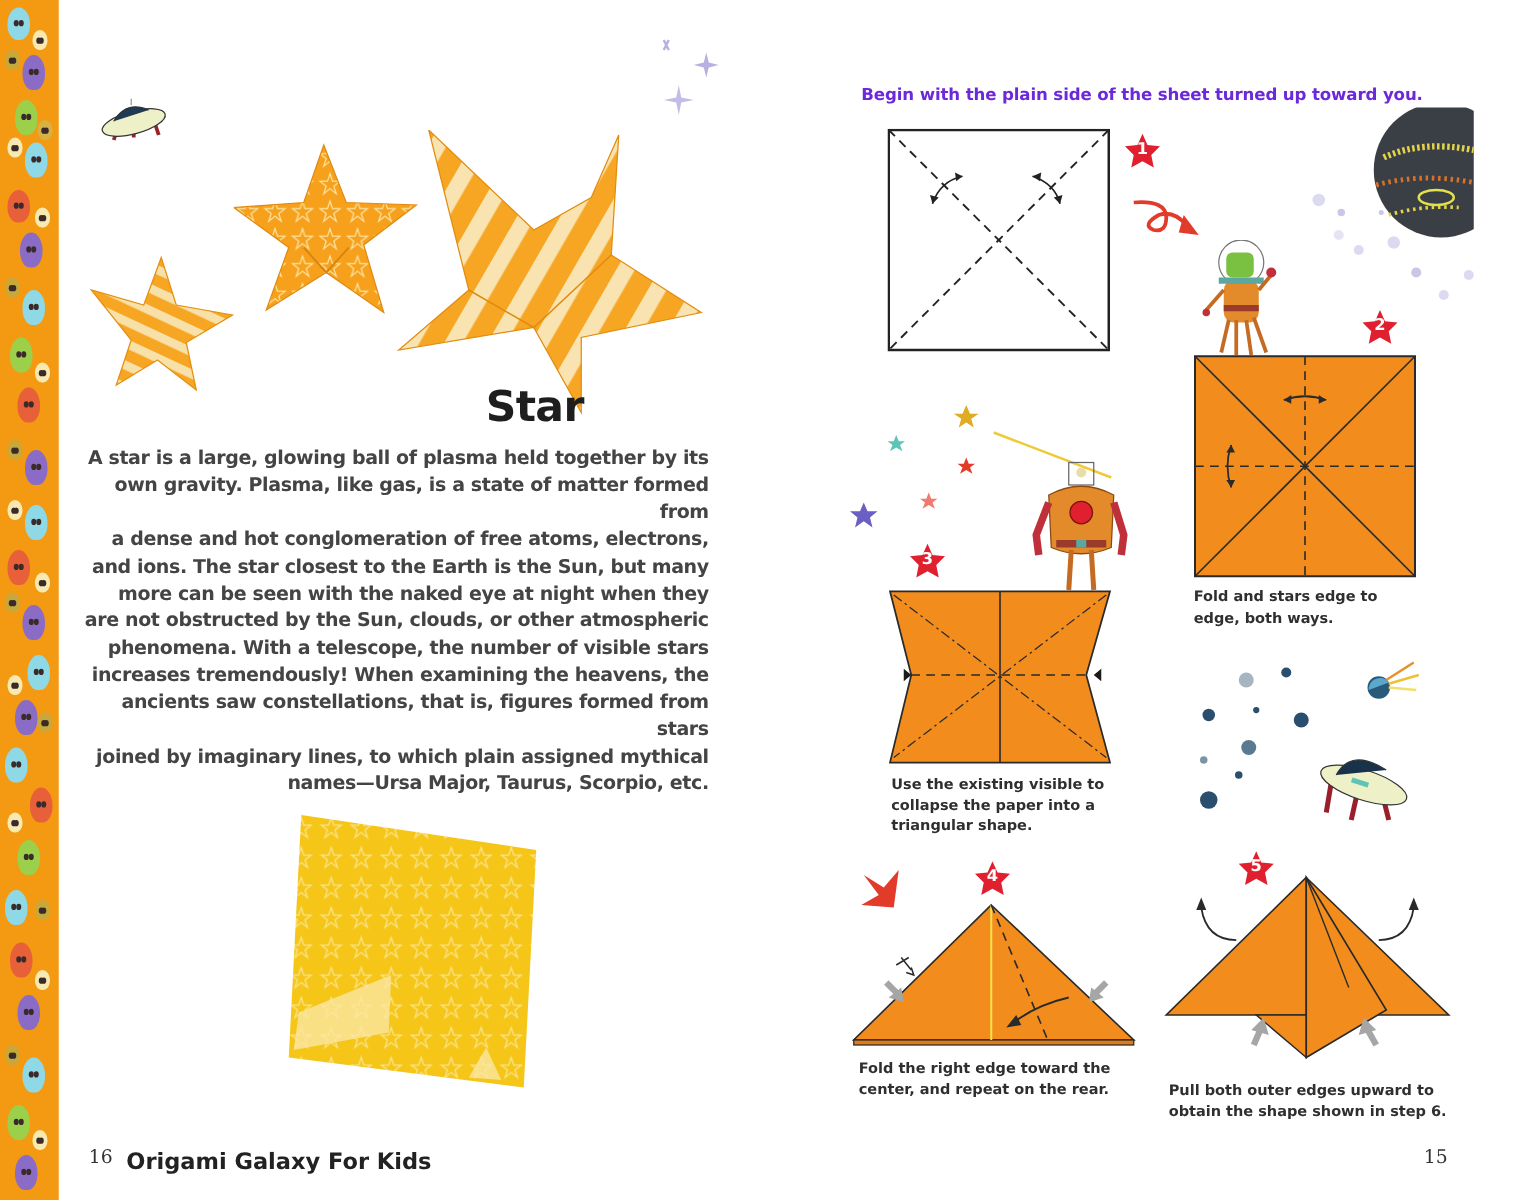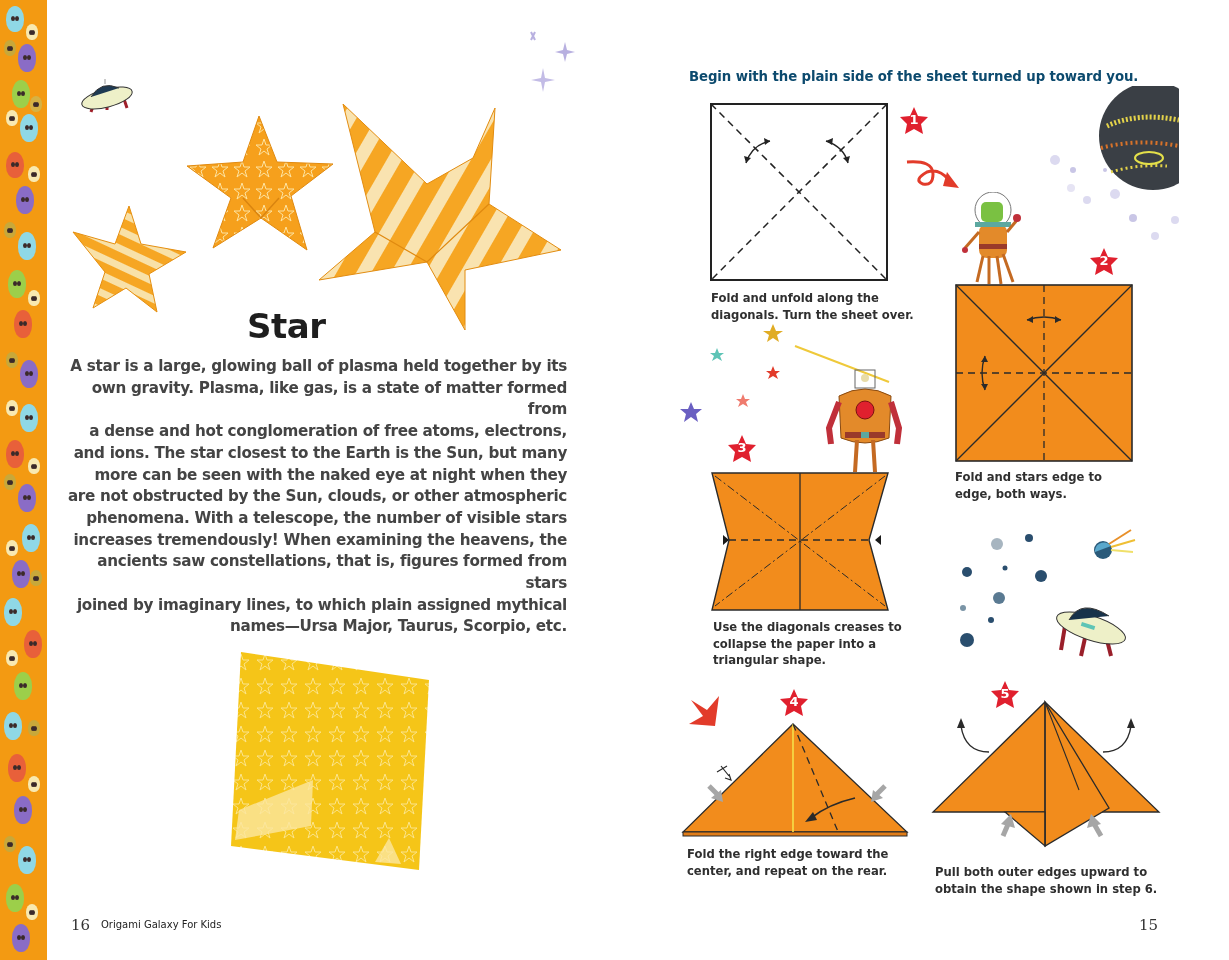--- a/index.html
+++ b/index.html
@@ -8,27 +8,27 @@
 
   .side-strip { position: absolute; left: 0; top: 0; width: 47px; height: 960px; background: #f39a12; overflow: hidden; }
   .alien { position: absolute; border-radius: 50% 50% 45% 45%; }
   .alien::before, .alien::after { content: ""; position: absolute; width: 4px; height: 5px; background: #3b2a2a; border-radius: 50%; top: 40%; }
   .alien::before { left: 28%; } .alien::after { right: 28%; }
 
   .abs { position: absolute; }
   .page-left { position: absolute; left: 47px; top: 0; width: 580px; height: 960px; }
   .page-right { position: absolute; left: 627px; top: 0; width: 602px; height: 960px; }
 
-  .title { position: absolute; left: 200px; top: 306px; width: 220px; text-align: left; font-family: "DejaVu Sans", sans-serif; font-weight: bold; font-size: 34px; color: #1e1e1e; letter-spacing: -0.5px; }
+  .title { position: absolute; left: 200px; top: 306px; width: 220px; text-align: right; font-family: "DejaVu Sans", sans-serif; font-weight: bold; font-size: 34px; color: #1e1e1e; letter-spacing: -0.5px; }
   .body-text { position: absolute; left: 20px; top: 356px; width: 500px; text-align: right; font-family: "DejaVu Sans", sans-serif; font-size: 15.2px; line-height: 21.7px; color: #444; font-weight: bold; letter-spacing: -0.3px; }
 
   .folio { position: absolute; font-family: "DejaVu Serif", serif; font-size: 15px; color: #333; }
-  .running-title { position: absolute; font-family: "DejaVu Sans", sans-serif; font-weight: normal; font-size: 10px; color: #222; }
-
-  .intro { position: absolute; left: 62px; top: 69px; font-family: "DejaVu Sans", sans-serif; font-size: 13.3px; color: #0c4a6e; font-weight: bold; letter-spacing: -0.1px; }
+  .running-title { position: absolute; font-family: "DejaVu Sans", sans-serif; font-weight: bold; font-size: 18px; color: #222; }
+
+  .intro { position: absolute; left: 62px; top: 69px; font-family: "DejaVu Sans", sans-serif; font-size: 13.3px; color: #6d28d9; font-weight: bold; letter-spacing: -0.1px; }
   .caption { position: absolute; font-family: "DejaVu Sans", sans-serif; font-size: 11.6px; line-height: 16.5px; color: #2f2f2f; font-weight: bold; letter-spacing: 0; }
 
   .step-badge { position: absolute; width: 30px; height: 30px; }
   .step-badge span { position: absolute; left: 0; top: 6px; width: 30px; text-align: center; color: #fff; font-weight: bold; font-size: 13px; font-family: "DejaVu Sans", sans-serif; }
 </style>
 </head>
 <body>
 
 <div class="side-strip">
   <div class="alien" style="left:6px;top:6px;width:18px;height:26px;background:#8fd8e6;"></div>
@@ -188,24 +188,20 @@
     <path d="M116 38 Q134 44 138 60" stroke="#222" stroke-width="1.4" fill="none"></path>
     <polygon points="116,38 123,35 122,42" fill="#222"></polygon>
     <polygon points="138,60 133,55 140,53" fill="#222"></polygon>
   </svg>
   <div class="step-badge" style="left:272px;top:106px;">
     <svg width="30" height="30" viewBox="0 0 30 30">
         <polygon points="15,1 19,10 29,11 22,18 24,28 15,23 6,28 8,18 1,11 11,10" fill="#e0202e"></polygon>
       </svg>
     <span>1</span>
   </div>
-  <div class="caption" style="left:84px;top:290px;">
-    <div>Fold and unfold along the</div>
-    <div>diagonals. Turn the sheet over.</div>
-  </div>
 
   <svg class="abs" style="left:276px;top:158px" width="60" height="36" viewBox="0 0 60 36">
     <path d="M4 4 Q30 2 30 16 Q30 28 20 26 Q10 22 24 14 Q36 10 46 22" stroke="#e23b2a" stroke-width="3" fill="none"></path>
     <polygon points="44,14 56,30 40,28" fill="#e23b2a"></polygon>
   </svg>
 
   <svg class="abs" style="left:330px;top:192px" width="80" height="96" viewBox="0 0 80 96">
     <ellipse cx="36" cy="18" rx="18" ry="18" fill="none" stroke="#777" stroke-width="1"></ellipse>
     <rect x="24" y="10" width="22" height="20" rx="5" fill="#7ac142"></rect>
     <rect x="22" y="32" width="28" height="34" rx="8" fill="#e38a2a"></rect>
@@ -276,21 +272,21 @@
     <polygon points="12,63 12,73 18,68" fill="#1a1a1a"></polygon>
     <polygon points="170,63 170,73 164,68" fill="#1a1a1a"></polygon>
   </svg>
   <div class="step-badge" style="left:100px;top:434px;">
     <svg width="30" height="30" viewBox="0 0 30 30">
         <polygon points="15,1 19,10 29,11 22,18 24,28 15,23 6,28 8,18 1,11 11,10" fill="#e0202e"></polygon>
       </svg>
     <span>3</span>
   </div>
   <div class="caption" style="left:86px;top:619px;">
-    <div>Use the diagonals creases to</div>
+    <div>Use the existing visible to</div>
     <div>collapse the paper into a</div>
     <div>triangular shape.</div>
   </div>
 
   <svg class="abs" style="left:328px;top:532px" width="96" height="120" viewBox="0 0 96 120">
     <circle cx="42" cy="12" r="6" fill="#a7b5c0"></circle>
     <circle cx="74" cy="6" r="4" fill="#2a4e6e"></circle>
     <circle cx="12" cy="40" r="5" fill="#2a4e6e"></circle>
     <circle cx="50" cy="36" r="2.5" fill="#2a4e6e"></circle>
     <circle cx="86" cy="44" r="6" fill="#2a4e6e"></circle>

